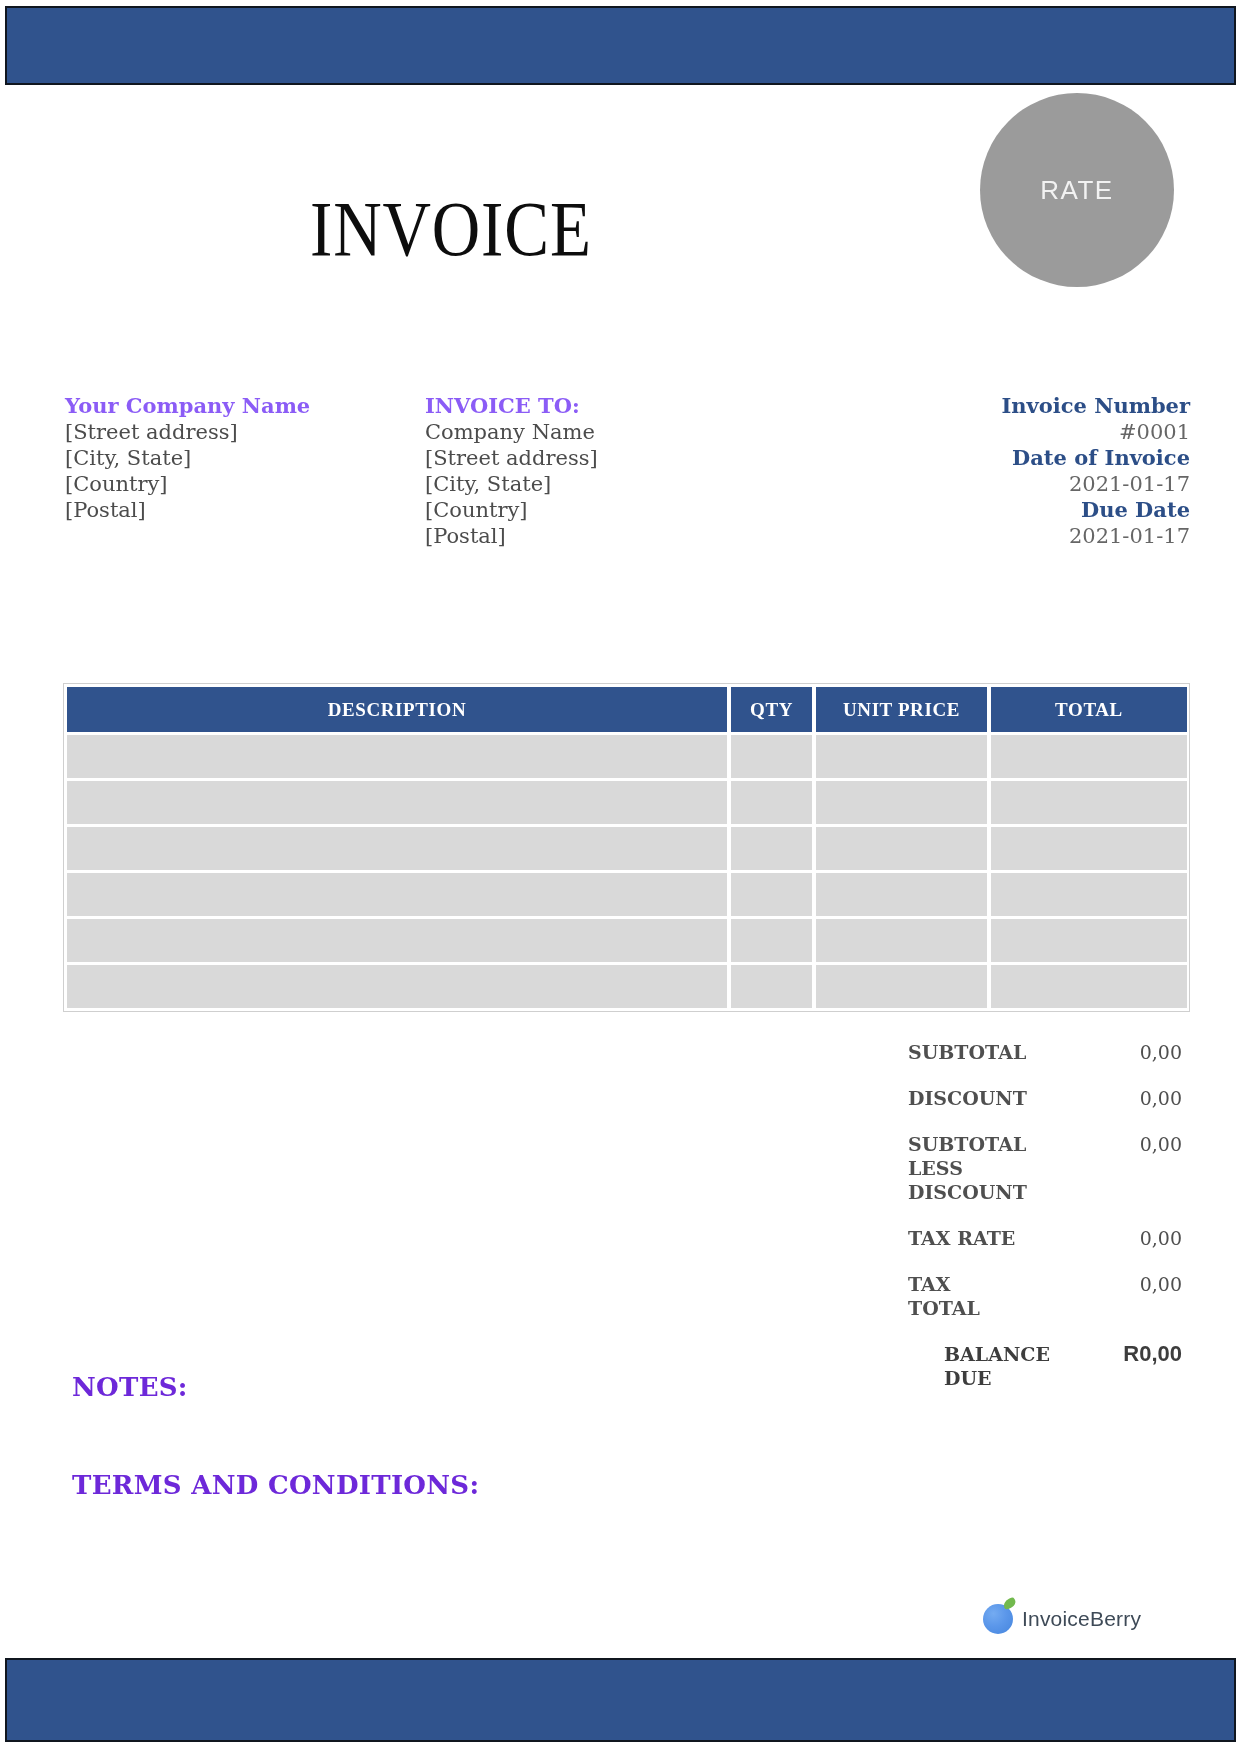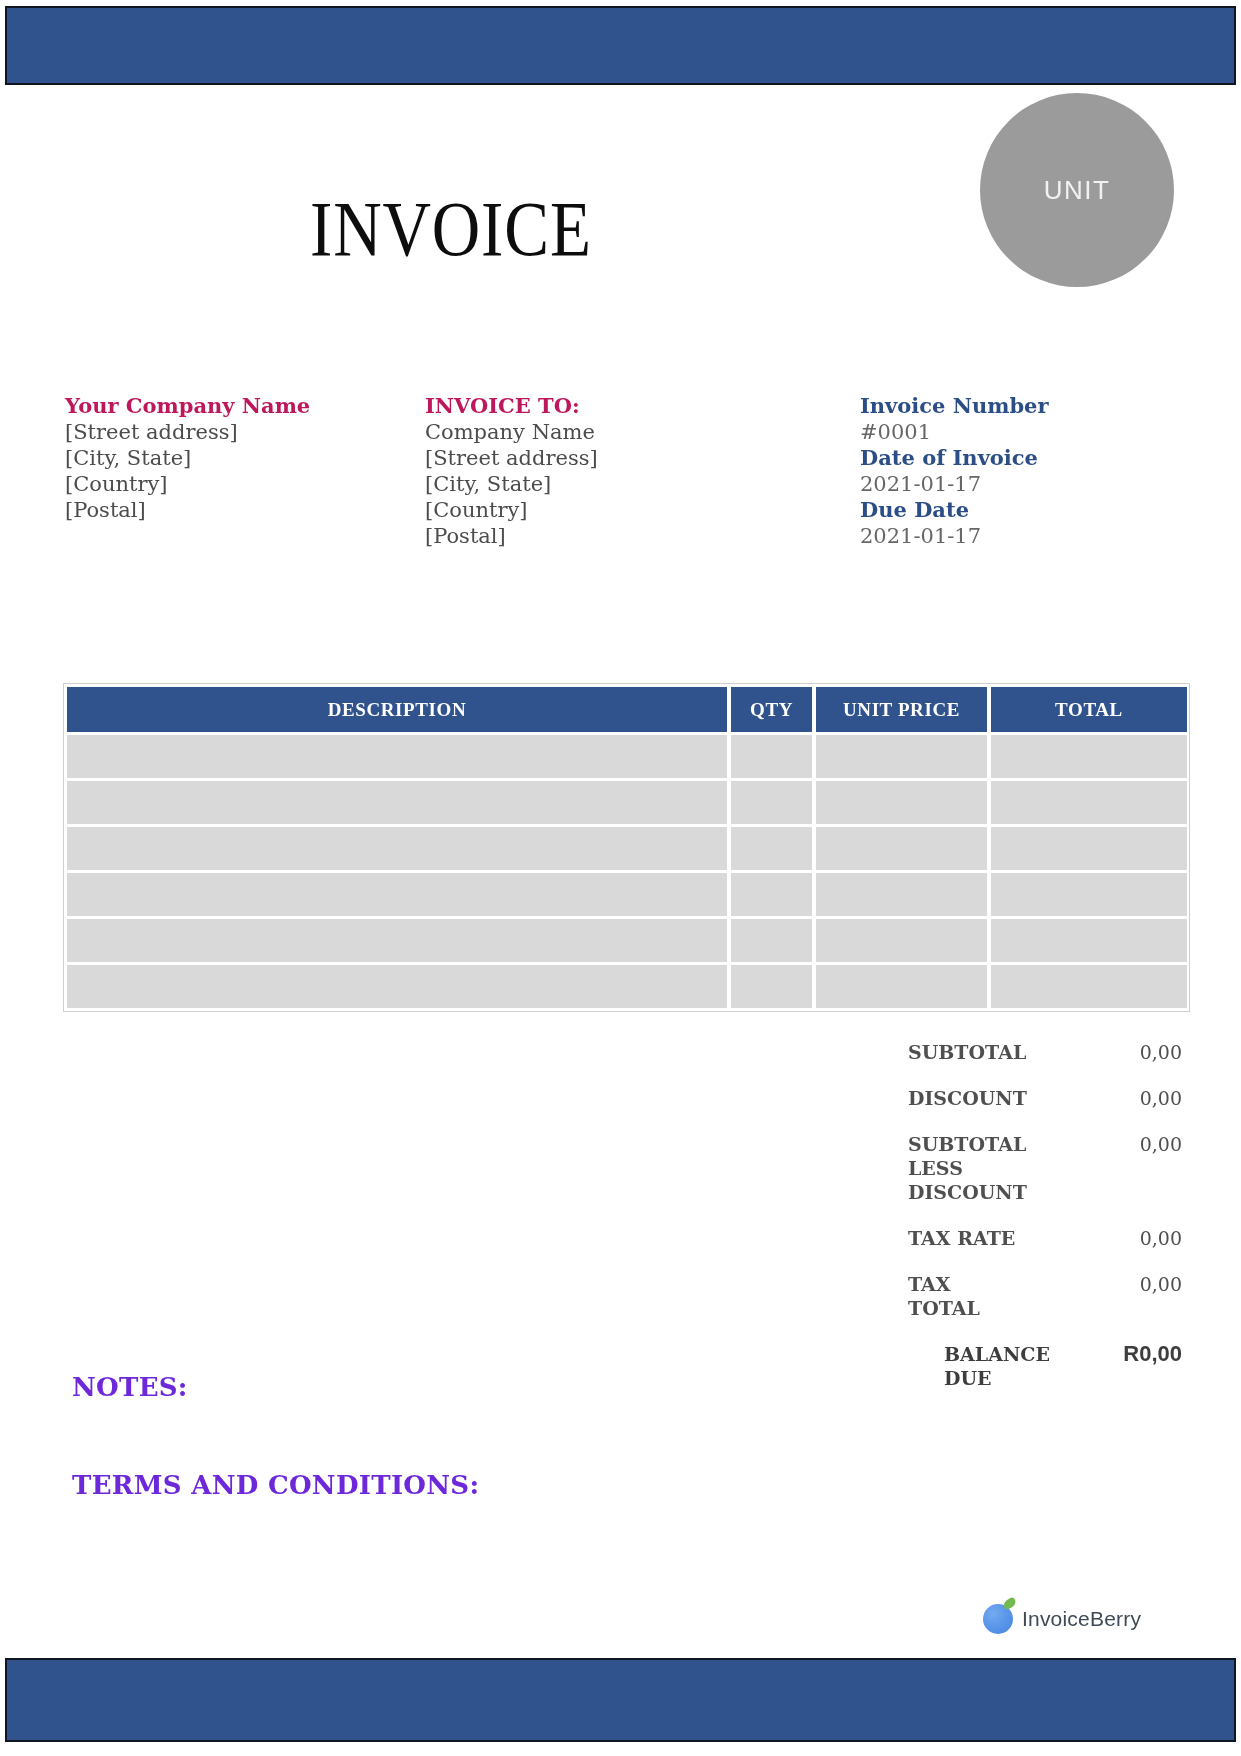--- a/index.html
+++ b/index.html
@@ -55,25 +55,25 @@
   }
   .logo-circle span {
     font-family: "Liberation Sans", sans-serif;
     font-size: 26px;
     color: #f2f2f2;
     letter-spacing: 1.5px;
   }
 
   
   .addr-block { position: absolute; top: 393px; font-size: 21px; line-height: 26px; }
-  .addr-block .head { color: #be185d; font-weight: bold; }
+  .addr-block .head { color: #8b5cf6; font-weight: bold; }
   .addr-block .line { color: #4C4C4C; }
   .col-seller { left: 65px;  width: 300px; }
   .col-billto { left: 425px; width: 300px; }
-  .col-meta   { right: 51px; width: 330px; }
+  .col-meta   { right: 51px; width: 330px; text-align: right; }
   .col-meta .head { color: #2C4E87; font-weight: bold; }
   .col-meta .val  { color: #666666; }
 
   
   .items-table {
     position: absolute;
     left: 63px;
     top: 659px;
     width: 1127px;
     border: 1px solid #cfcfcf;
@@ -176,21 +176,21 @@
 </head>
 <body>
 
 <div class="page">
 
   <div class="band top"></div>
 
   <div class="doc-title">INVOICE</div>
 
   <div class="logo-circle">
-    <span>UNIT</span>
+    <span>RATE</span>
   </div>
 
   <div class="addr-block col-seller">
     <div class="head">Your Company Name</div>
     <div class="line">[Street address]</div>
     <div class="line">[City, State]</div>
     <div class="line">[Country]</div>
     <div class="line">[Postal]</div>
   </div>
 

